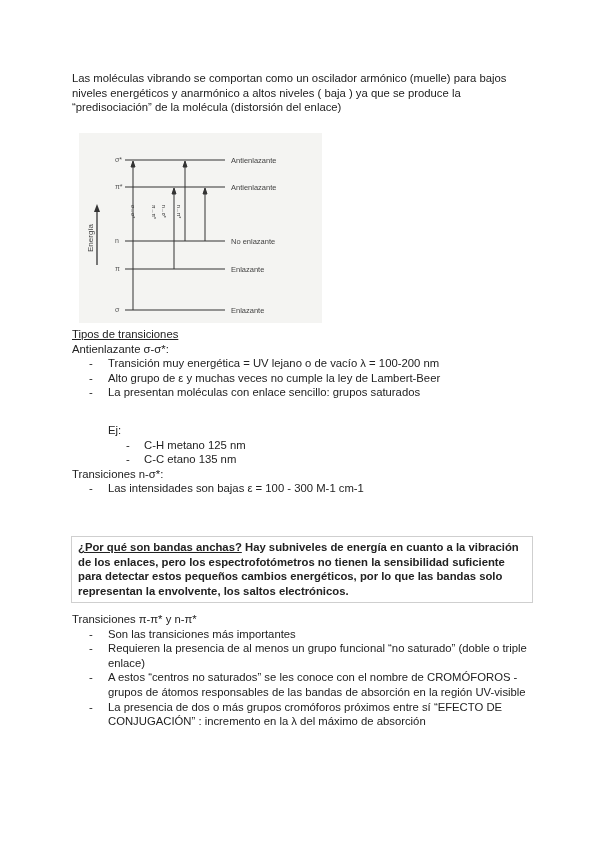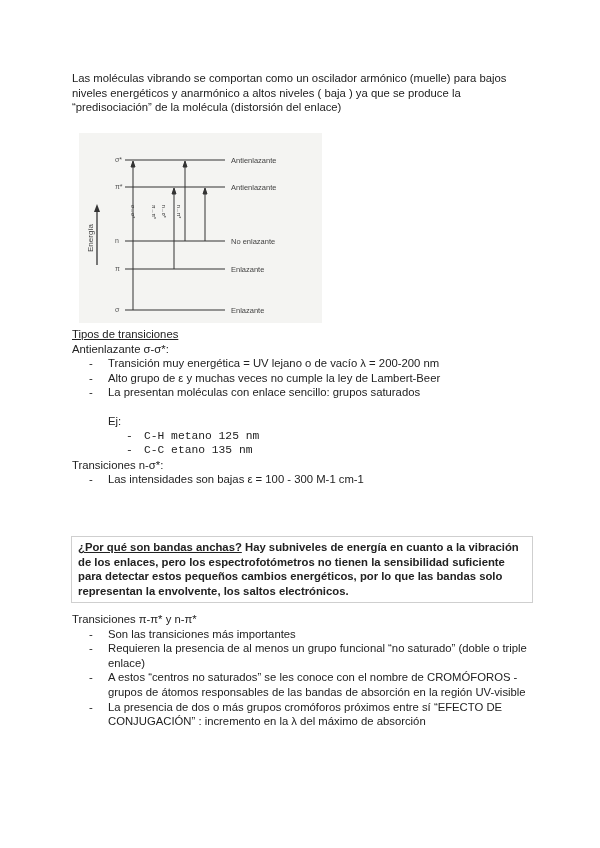--- a/index.html
+++ b/index.html
@@ -6,25 +6,25 @@
   body { width:600px; height:848px; position:relative; overflow:hidden;
          font-family:"Liberation Sans", sans-serif; color:#222; font-size:11.3px; line-height:14.6px; }
   .p { position:absolute; left:72px; width:460px; }
   .intro { top:71px; }
   .diagram { position:absolute; left:79px; top:133px; width:243px; height:190px; background:#f4f4f2; }
   .diagram svg { width:243px; height:190px; display:block; }
   .u { text-decoration:underline; }
   ul.dash { list-style:none; margin:0; padding:0; }
   ul.dash li { position:relative; padding-left:36px; }
   ul.dash li::before { content:"-"; position:absolute; left:17px; }
-  ul.sub { list-style:none; margin:0; padding:0;font-family:Liberation Mono, monospace; }
+  ul.sub { list-style:none; margin:0; padding:0; }
   ul.sub li { position:relative; padding-left:72px; }
   ul.sub li::before { content:"-"; position:absolute; left:54px; }
   .sec1 { top:327px; }
-  .ej { padding-left:36px; margin-top:14px; }
+  .ej { padding-left:36px; margin-top:23px; }
   .box { position:absolute; left:71px; top:536px; width:448px; border:1px solid #cfcfcf; padding:3px 6px 4px 6px;font-weight:bold; }
   .sec3 { top:612px; }
 </style>
 </head>
 <body>
 
 <div class="p intro">Las moléculas vibrando se comportan como un oscilador armónico (muelle) para bajos niveles energéticos y anarmónico a altos niveles ( baja ) ya que se produce la “predisociación” de la molécula (distorsión del enlace)</div>
 
 <div class="diagram">
   <svg viewBox="0 0 243 190">
@@ -82,21 +82,21 @@
       <polygon points="124,61 126,55 128,61"></polygon>
       <text x="98" y="72" font-size="5" stroke="none" transform="rotate(90 98 72)">n→π*</text>
     </g>
   </svg>
 </div>
 
 <div class="p sec1">
   <div class="u">Tipos de transiciones</div>
   <div>Antienlazante σ-σ*:</div>
   <ul class="dash">
-    <li>Transición muy energética = UV lejano o de vacío λ = 200-200 nm</li>
+    <li>Transición muy energética = UV lejano o de vacío λ = 100-200 nm</li>
     <li>Alto grupo de ε y muchas veces no cumple la ley de Lambert-Beer</li>
     <li>La presentan moléculas con enlace sencillo: grupos saturados</li>
   </ul>
   <div class="ej">Ej:</div>
   <ul class="sub">
     <li>C-H metano 125 nm</li>
     <li>C-C etano 135 nm</li>
   </ul>
   <div>Transiciones n-σ*:</div>
   <ul class="dash">

